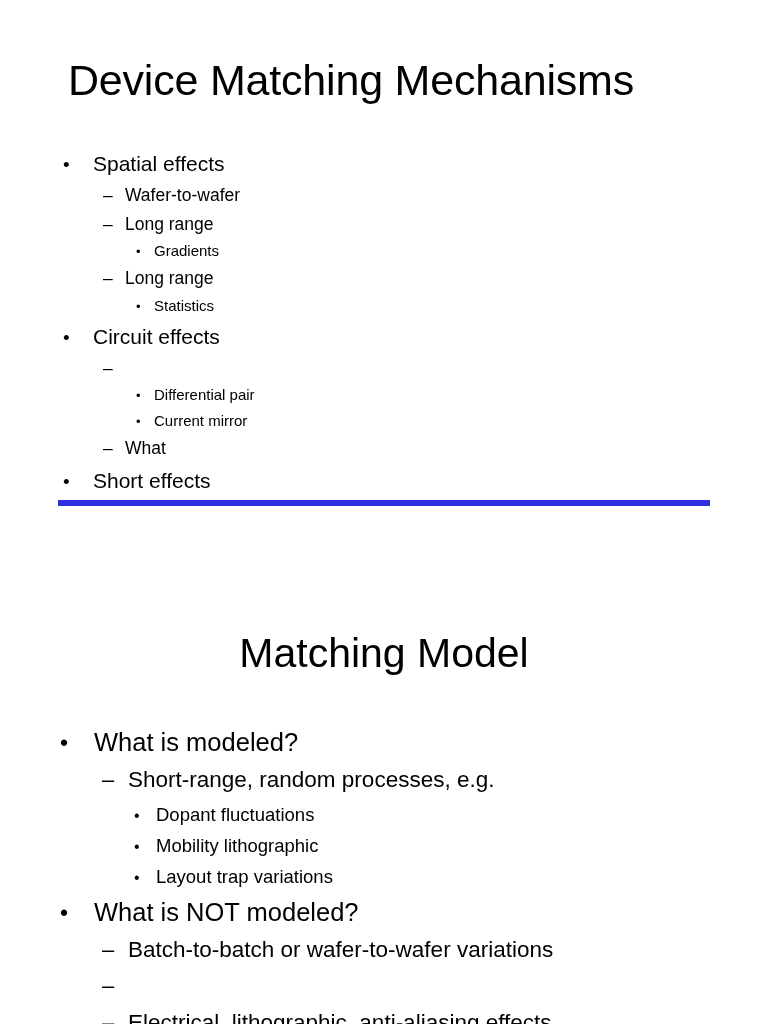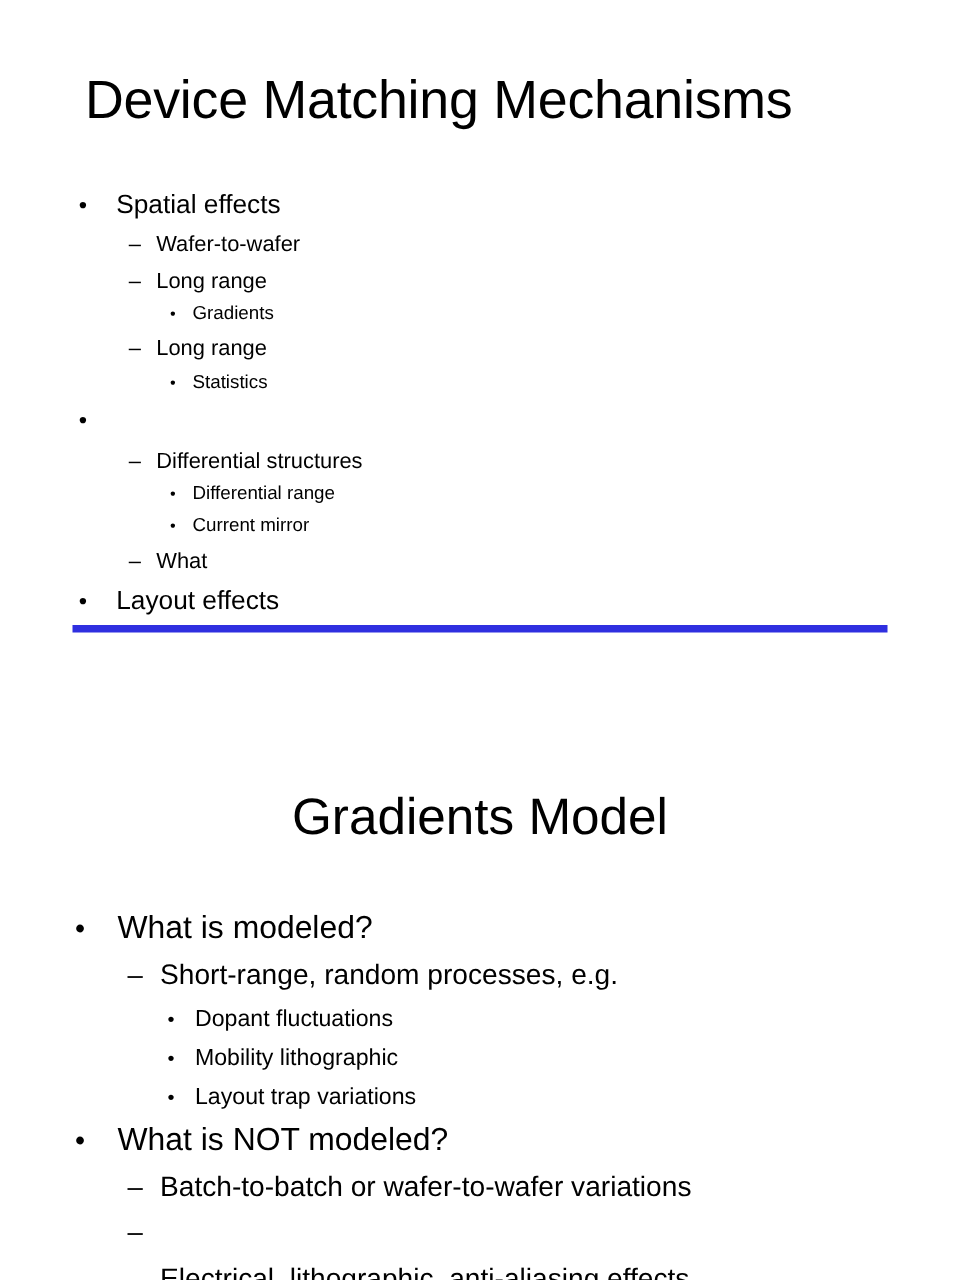--- a/index.html
+++ b/index.html
@@ -194,57 +194,57 @@
         <div class="row lv2">
           <span class="marker">–</span>
           <span class="txt">Long range</span>
         </div>
         <div class="row lv3">
           <span class="marker">•</span>
           <span class="txt">Statistics</span>
         </div>
         <div class="row lv1">
           <span class="marker">•</span>
-        </div>
-        <div class="row lv2">
-          <span class="marker">–</span>
-          <span class="txt">Differential structures</span>
-        </div>
-        <div class="row lv3">
-          <span class="marker">•</span>
-          <span class="txt">Differential range</span>
+          <span class="txt">Circuit effects</span>
+        </div>
+        <div class="row lv2">
+          <span class="marker">–</span>
+        </div>
+        <div class="row lv3">
+          <span class="marker">•</span>
+          <span class="txt">Differential pair</span>
         </div>
         <div class="row lv3">
           <span class="marker">•</span>
           <span class="txt">Current mirror</span>
         </div>
         <div class="row lv2">
           <span class="marker">–</span>
           <span class="txt">What</span>
         </div>
         <div class="row lv1">
           <span class="marker">•</span>
-          <span class="txt">Layout effects</span>
+          <span class="txt">Short effects</span>
         </div>
       </div>
 
     <div class="divider"></div>
 
     <div class="footer">
       
 
       
 
       
     </div>
   </section>
 
   <section class="slide-two">
 
-    <h1 class="slide-title-2">Gradients Model</h1>
+    <h1 class="slide-title-2">Matching Model</h1>
 
     <div class="bullets-2 s2" id="s2-bullets">
         <div class="row lv1">
           <span class="marker">•</span>
           <span class="txt">What is modeled?</span>
         </div>
         <div class="row lv2">
           <span class="marker">–</span>
           <span class="txt">Short-range, random processes, e.g.</span>
         </div>

